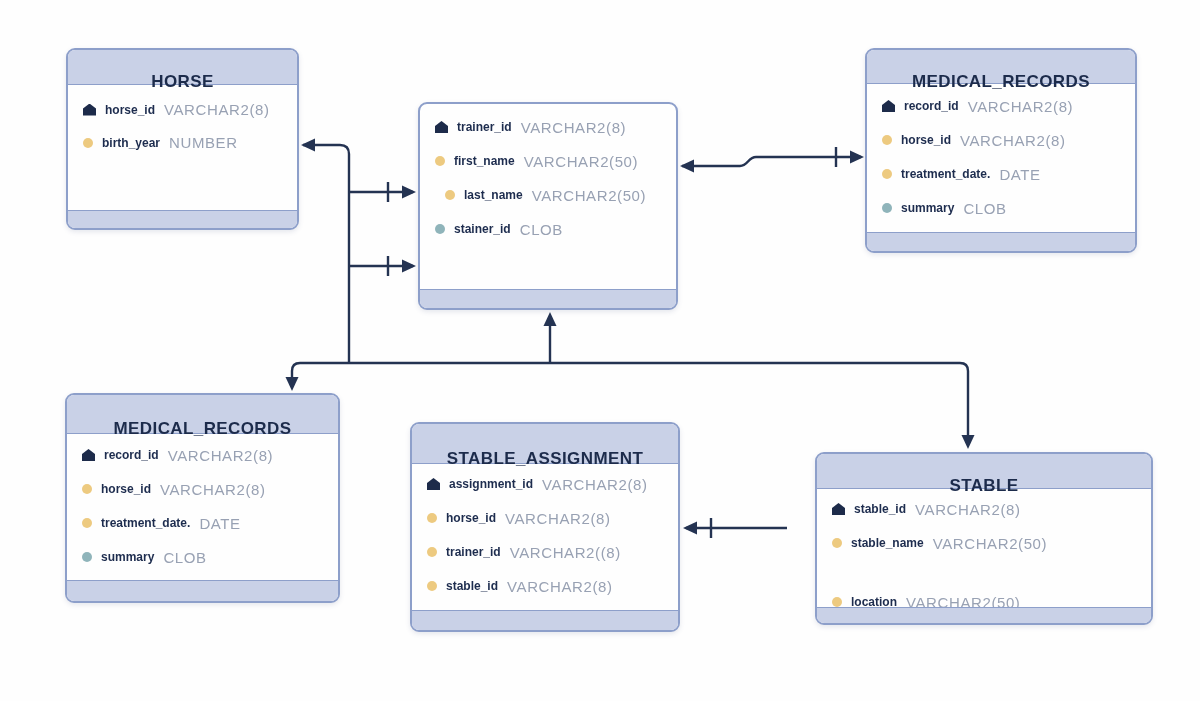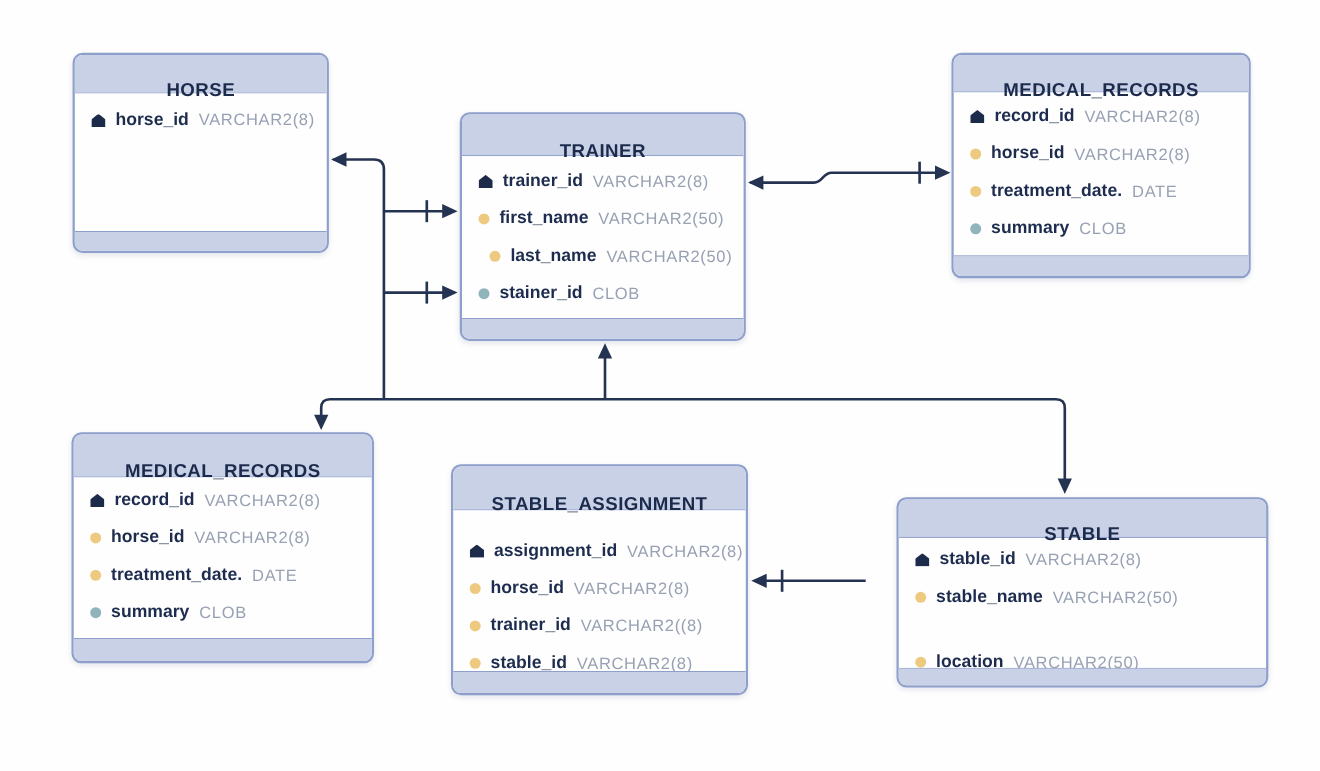--- a/index.html
+++ b/index.html
@@ -49,21 +49,21 @@
     width:13px;height:12px;flex:0 0 13px;
     background:var(--pk-icon);
     clip-path:polygon(50% 0%,100% 42%,100% 100%,0% 100%,0% 42%);
   }
   .icon-dot{
     width:10px;height:10px;flex:0 0 10px;border-radius:50%;
   }
   .icon-dot.fk{background:var(--fk-dot);}
   .icon-dot.attr{background:var(--attr-dot);}
   .field-name{
-    font-weight:bold;font-size:16px;color:var(--field-text);
+    font-weight:bold;font-size:12px;color:var(--field-text);
     white-space:nowrap;
   }
   .field-type{
     font-size:15px;color:var(--type-text);letter-spacing:0.6px;
     white-space:nowrap;
   }
 </style>
 </head>
 <body>
 
@@ -108,27 +108,29 @@
       <div class="entity" style="left: 66px; top: 48px; width: 233px; height: 182px;">
         <div class="entity-header" style="height: 35px;">
           <span class="entity-title">HORSE</span>
         </div>
         <div style="padding-top: 8px;">
           <div class="field-row" style="height: 33px;">
             <span class="icon-key"></span>
             <span class="field-name">horse_id</span>
             <span class="field-type">VARCHAR2(8)</span>
           </div>
+          <div class="field-row" style="height: 33px;">
+            <span class="icon-dot fk"></span>
+            <span class="field-name">birth_year</span>
+            <span class="field-type">NUMBER</span>
+          </div>
         </div>
         <div class="entity-footer" style="height: 17px;"></div>
       </div>
       <div class="entity" style="left: 418px; top: 102px; width: 260px; height: 208px;">
-        <div class="entity-header" style="height: 38px;">
-          <span class="entity-title">TRAINER</span>
-        </div>
         <div style="padding-top: 6px;">
           <div class="field-row" style="height: 34px;">
             <span class="icon-key"></span>
             <span class="field-name">trainer_id</span>
             <span class="field-type">VARCHAR2(8)</span>
           </div>
           <div class="field-row" style="height: 34px;">
             <span class="icon-dot fk"></span>
             <span class="field-name">first_name</span>
             <span class="field-type">VARCHAR2(50)</span>
@@ -199,21 +201,21 @@
             <span class="field-name">summary</span>
             <span class="field-type">CLOB</span>
           </div>
         </div>
         <div class="entity-footer" style="height: 20px;"></div>
       </div>
       <div class="entity" style="left: 410px; top: 422px; width: 270px; height: 210px;">
         <div class="entity-header" style="height: 40px;">
           <span class="entity-title">STABLE_ASSIGNMENT</span>
         </div>
-        <div style="padding-top: 20px;">
+        <div style="padding-top: 3px;">
           <div class="field-row" style="height: 34px;">
             <span class="icon-key"></span>
             <span class="field-name">assignment_id</span>
             <span class="field-type">VARCHAR2(8)</span>
           </div>
           <div class="field-row" style="height: 34px;">
             <span class="icon-dot fk"></span>
             <span class="field-name">horse_id</span>
             <span class="field-type">VARCHAR2(8)</span>
           </div>

